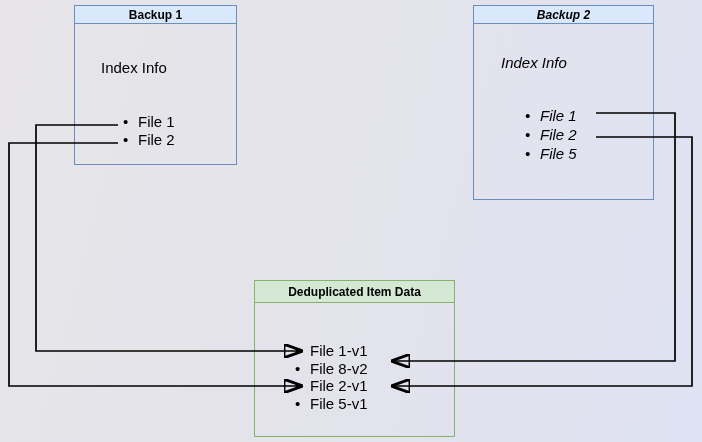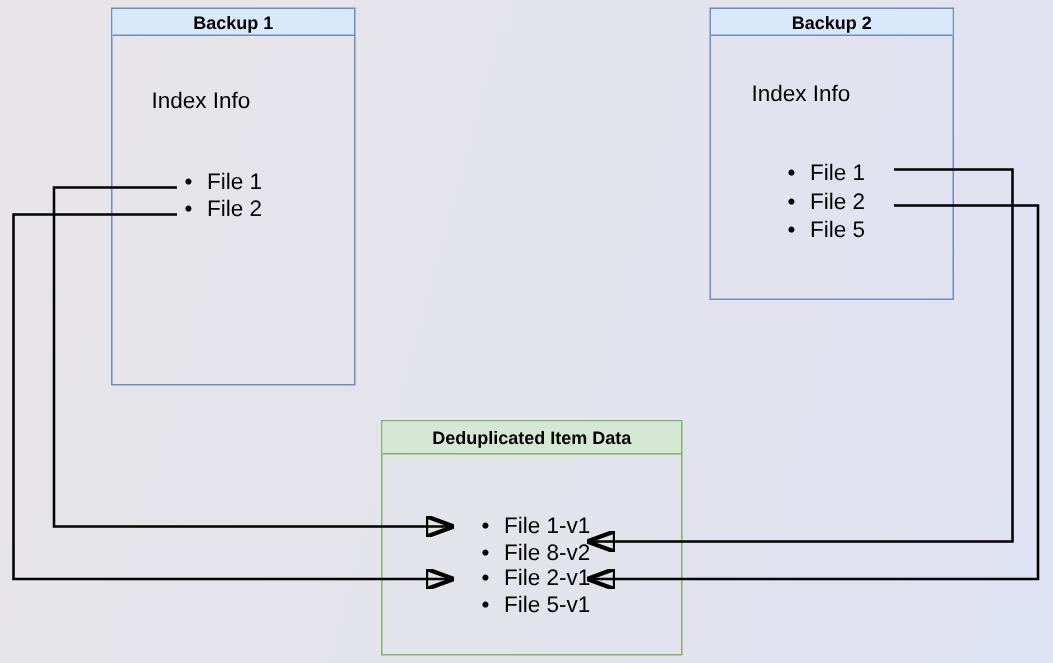--- a/index.html
+++ b/index.html
@@ -56,22 +56,22 @@
   }
   .node.green {
     border: 1px solid var(--green-border, #82b366);
   }
   .node.green .hdr {
     height: 22px;
     line-height: 22px;
     background: var(--green-fill, #d5e8d4);
     border-bottom: 1px solid var(--green-border, #82b366);
   }
-  #backup1 { left: 74px;  top: 5px;   width: 163px; height: 252px; }
-  #backup2 { left: 473px; top: 5px;   width: 163px; height: 195px; }
+  #backup1 { left: 74px;  top: 5px;   width: 163px; height: 160px; }
+  #backup2 { left: 473px; top: 5px;   width: 181px; height: 195px; font-style: italic; }
   #dedup   { left: 254px; top: 280px; width: 201px; height: 157px; }
 
   .subtitle {
     position: absolute;
     font-size: 15px;
     line-height: 18px;
     white-space: nowrap;
   }
   #backup1 .subtitle { left: 26px; top: 53px; }
   #backup2 .subtitle { left: 27px; top: 48px; }
@@ -88,21 +88,21 @@
   }
   ul.files li::before {
     content: "\2022";
     display: inline-block;
     width: 15px;
   }
   #backup1 ul.files { left: 48px; top: 107px; }
   #backup1 ul.files li { line-height: 18px; }
   #backup2 ul.files { left: 51px; top: 100px; }
   #backup2 ul.files li { line-height: 19px; }
-  #dedup   ul.files { left: 66px; top: 61px; }
+  #dedup   ul.files { left: 40px; top: 61px; }
   #dedup   ul.files li { line-height: 17.5px; }
 </style>
 </head>
 <body>
 
 <div class="canvas">
 
   <svg class="edges" viewBox="0 0 702 442" xmlns="http://www.w3.org/2000/svg">
     <defs>
       <marker id="arrowhead" markerWidth="11" markerHeight="8" refX="10" refY="4" orient="auto">

